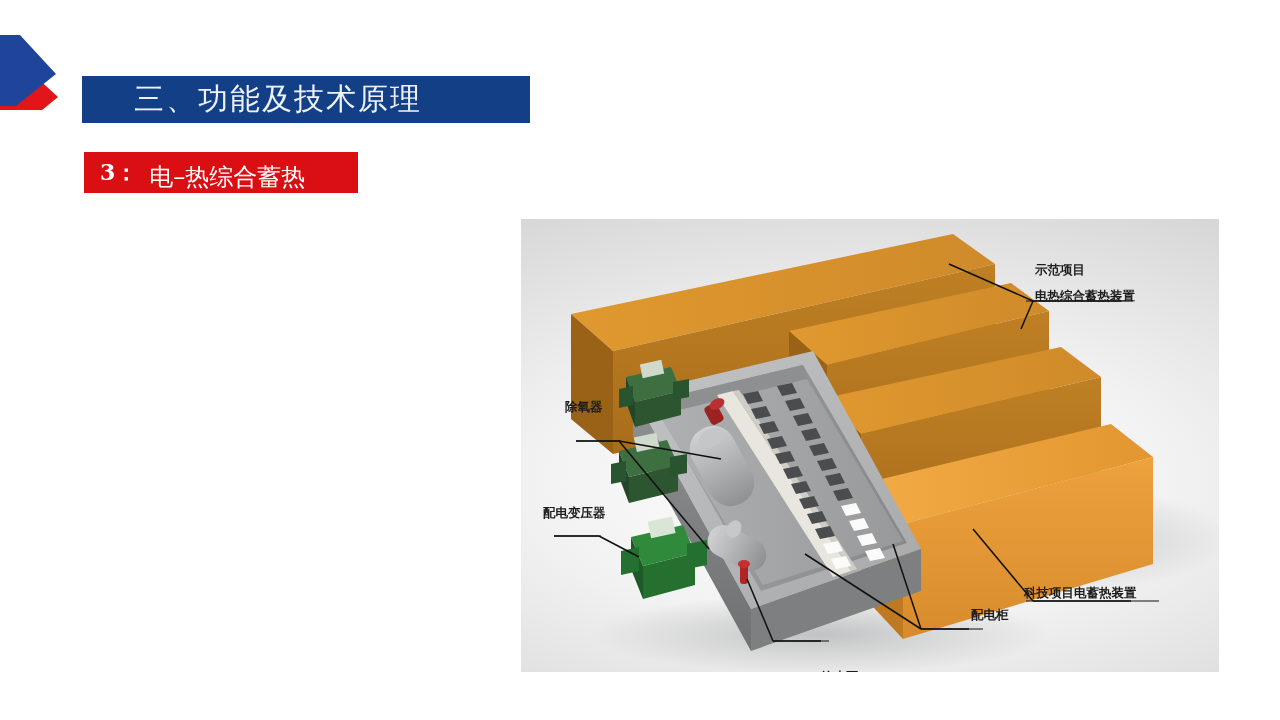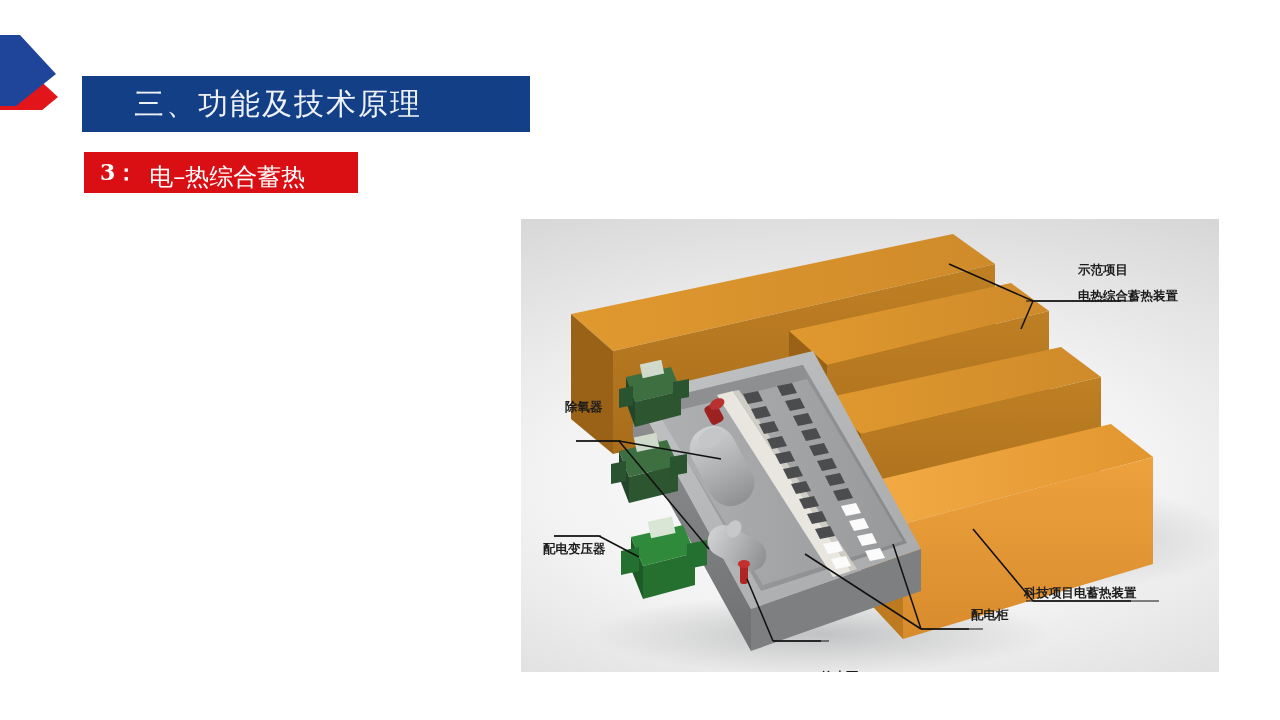--- a/index.html
+++ b/index.html
@@ -8,21 +8,21 @@
     font-family:"Liberation Sans","DejaVu Sans",sans-serif;
   }
   .slide{position:relative;width:1280px;height:720px;background:#fff;overflow:hidden;}
 
   
   .corner{position:absolute;left:0;top:30px;width:70px;height:80px;}
   .corner svg{display:block;}
 
   
   .title-bar{
-    position:absolute;left:82px;top:76px;width:448px;height:56px;
+    position:absolute;left:82px;top:76px;width:448px;height:47px;
     background:#123f86;
     display:flex;align-items:center;
   }
   .title-bar .txt{
     color:#eef2f8;font-family:"DejaVu Serif","Liberation Serif",serif;
     font-size:30px;letter-spacing:2px;padding-left:52px;white-space:nowrap;
   }
 
   
   .sub-bar{
@@ -55,21 +55,21 @@
   }
   .fig-inner{position:absolute;inset:0;}
   .fig-inner svg{display:block;width:100%;height:100%;}
 
   .lbl{
     position:absolute;
     font-family:"DejaVu Sans","Liberation Sans",sans-serif;
     font-size:12.5px;color:#1c1c1c;white-space:nowrap;line-height:16px;
     font-weight:600;
   }
-  .lbl.two{line-height:17px;margin-left:43px;}
+  .lbl.two{line-height:17px;}
 </style>
 </head>
 <body>
 
 <div class="slide">
 
   <div class="corner">
     <svg viewBox="0 0 70 80" width="70" height="80">
       <polygon points="0,45 34,45 58,67 24,95 0,95" fill="#e2161a"></polygon>
       <polygon points="0,5 20,5 56,44 16,76 0,76" fill="#1e459a"></polygon>
@@ -282,21 +282,21 @@
           <path d="M505,382 L638,382"></path>
           <path d="M400,410 L462,410"></path>
           <path d="M252,422 L308,422"></path>
           <path d="M33,317 L80,317"></path>
           <path d="M55,222 L100,222"></path>
         </g>
       </svg>
     </div>
 
     <div class="lbl" style="left:44px;top:180px;">除氧器</div>
-    <div class="lbl" style="left:22px;top:286px;margin-top:36px;">配电变压器</div>
+    <div class="lbl" style="left:22px;top:286px;">配电变压器</div>
     <div class="lbl" style="left:300px;top:410px;margin-top:40px;">给水泵</div>
     <div class="lbl" style="left:450px;top:388px;">配电柜</div>
     <div class="lbl two" style="left:514px;top:42px;">示范项目</div>
     <div class="lbl two" style="left:514px;top:68px;">电热综合蓄热装置</div>
     <div class="lbl" style="left:503px;top:366px;">科技项目电蓄热装置</div>
   </div>
 
 </div>
 
 </body></html>

